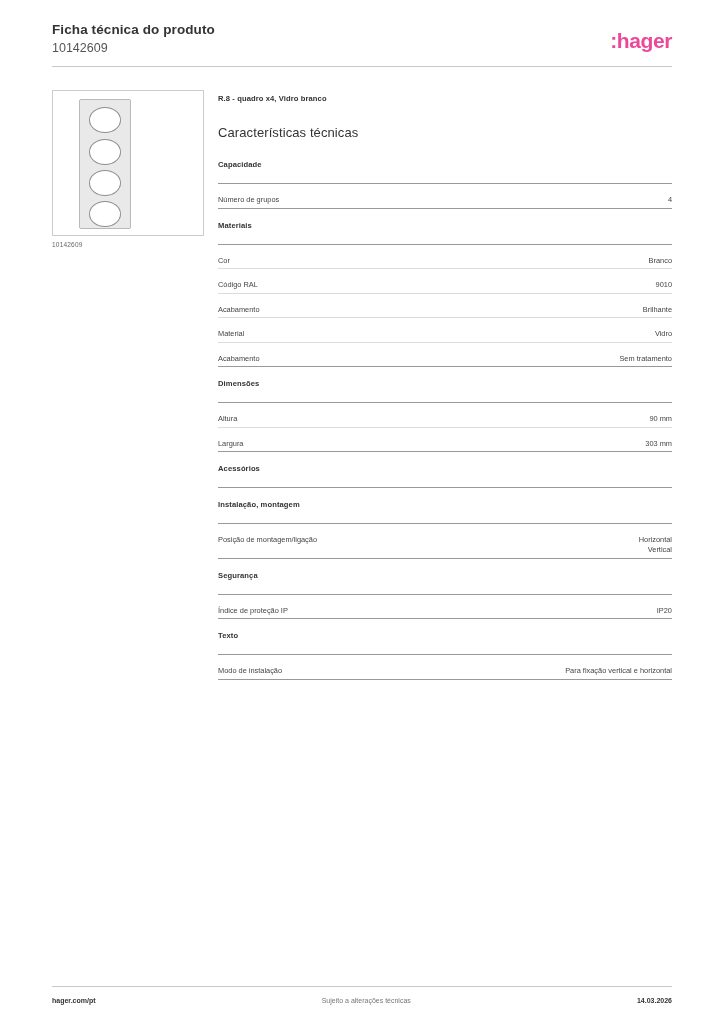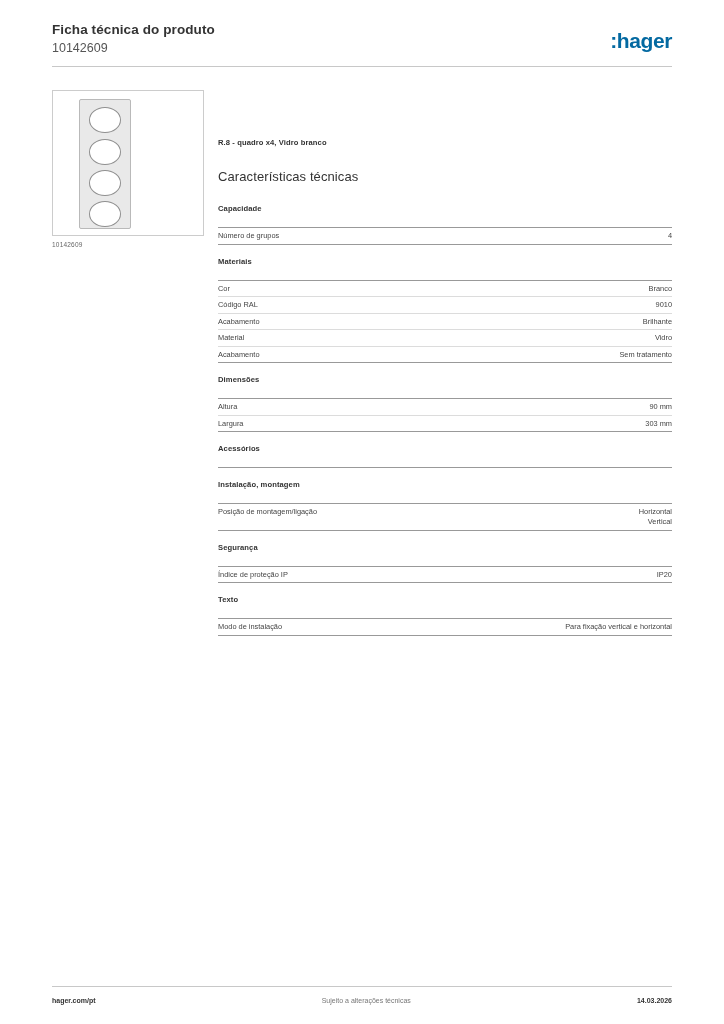--- a/index.html
+++ b/index.html
@@ -47,21 +47,21 @@
   .doc-subtitle {
     font-size: 12.5px;
     font-weight: normal;
     color: #555555;
     line-height: 16px;
     margin-top: 2px;
   }
   .brand {
     font-size: 21px;
     font-weight: bold;
-    color: #0369a1;
+    color: #ec4899;
     letter-spacing: -0.4px;
     line-height: 22px;
     margin-top: 8px;
   }
   .header-rule {
     position: absolute;
     left: 52px;
     top: 66px;
     width: 620px;
     height: 1px;
@@ -118,21 +118,20 @@
     left: 218px;
     top: 94px;
     width: 454px;
   }
   .product-name {
     font-size: 7.6px;
     font-weight: bold;
     color: #333333;
     margin-bottom: 22px;
     letter-spacing: 0.1px;
-    margin-top: 44px;
   }
   .section-intro {
     font-size: 13px;
     font-weight: normal;
     color: #333333;
     margin-bottom: 20px;
     letter-spacing: 0.1px;
   }
   .group {
     margin-bottom: 12px;
@@ -147,20 +146,21 @@
   }
   .row {
     display: flex;
     justify-content: space-between;
     align-items: flex-start;
     font-size: 7.4px;
     color: #444444;
     padding: 3px 0 2.5px 0;
     border-bottom: 1px solid #dcdcdc;
     line-height: 10px;
+    margin-top: 8px;
   }
   .row:last-child {
     border-bottom: 1px solid #999999;
   }
   .row .label {
     text-align: left;
     white-space: nowrap;
   }
   .row .value {
     text-align: right;

